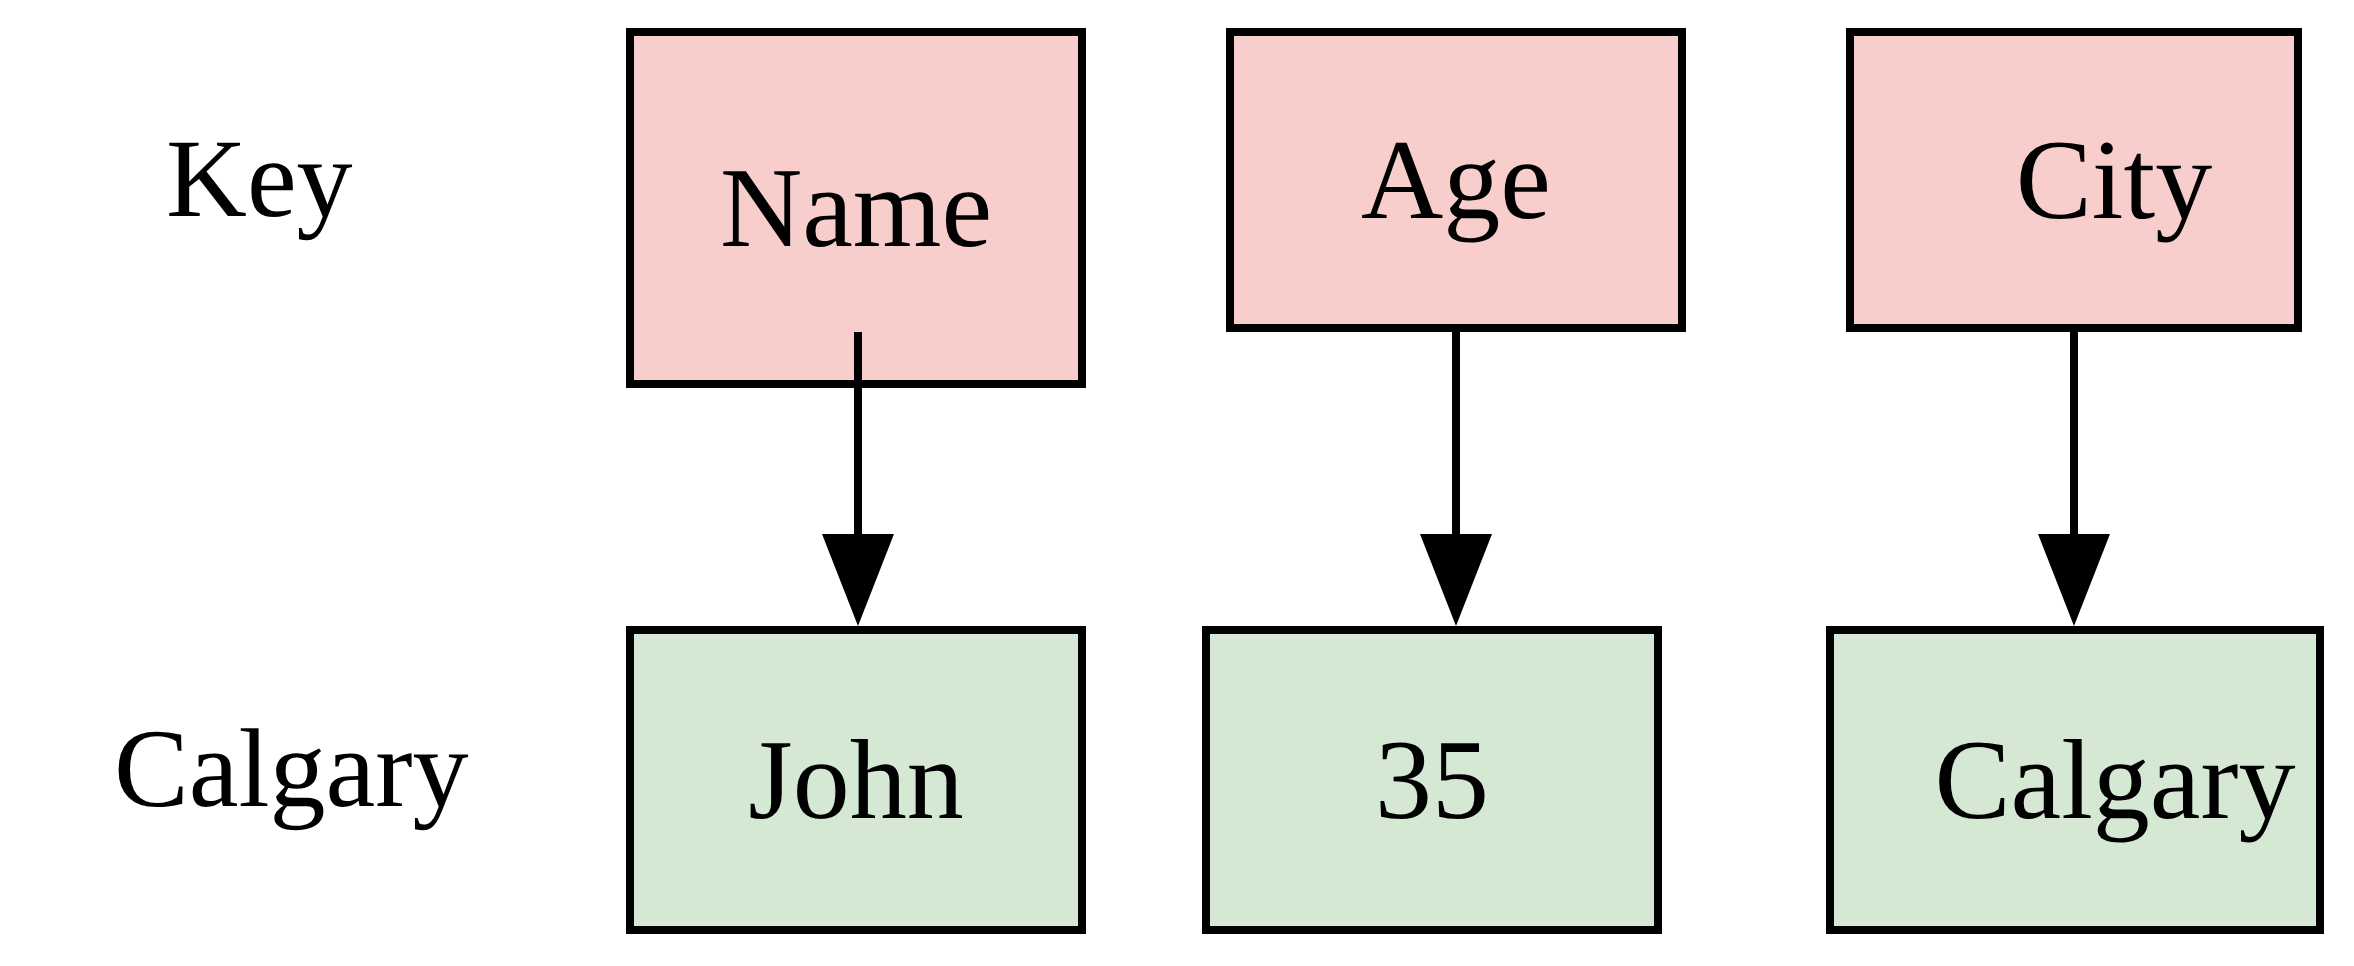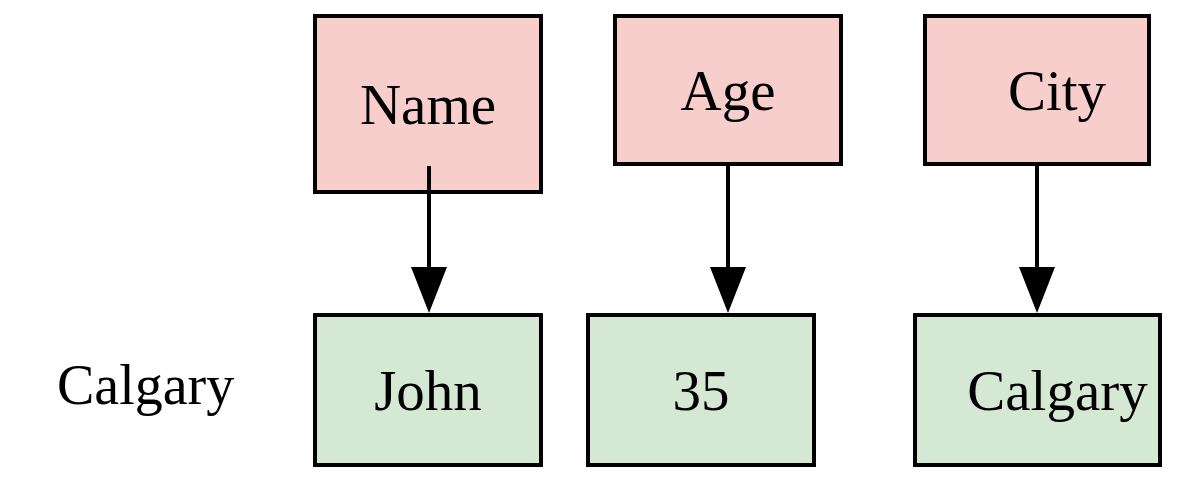--- a/index.html
+++ b/index.html
@@ -66,20 +66,21 @@
     border-left: 18px solid transparent;
     border-right: 18px solid transparent;
     border-top: 46px solid var(--arrow, #000000);
   }
 </style>
 </head>
 <body>
 
 <div class="canvas">
 
+  <div class="row-label" style="left:83px; top:58px;">Key</div>
 
   <div class="row-label" style="left:57px; top:353px;">Calgary</div>
 
   <div class="box key-box" style="left:313px; top:14px; width:230px; height:180px;">Name</div>
 
   <div class="box key-box" style="left:613px; top:14px; width:230px; height:152px;text-align:center;">Age</div>
 
   <div class="box key-box" style="left:923px; top:14px; width:228px; height:152px;padding-left:40px;">City</div>
 
   <div class="arrow" style="left:411px;">
@@ -92,17 +93,17 @@
     <div class="arrow-head"></div>
   </div>
 
   <div class="arrow" style="left:1019px;">
     <div class="arrow-line"></div>
     <div class="arrow-head"></div>
   </div>
 
   <div class="box value-box" style="left:313px; top:313px; width:230px; height:154px;">John</div>
 
-  <div class="box value-box" style="left:586px; top:313px; width:230px; height:154px;">35</div>
+  <div class="box value-box" style="left:601px; top:313px; width:230px; height:154px;">35</div>
 
   <div class="box value-box" style="left:913px; top:313px; width:249px; height:154px;padding-left:40px;">Calgary</div>
 
 </div>
 
 </body></html>

